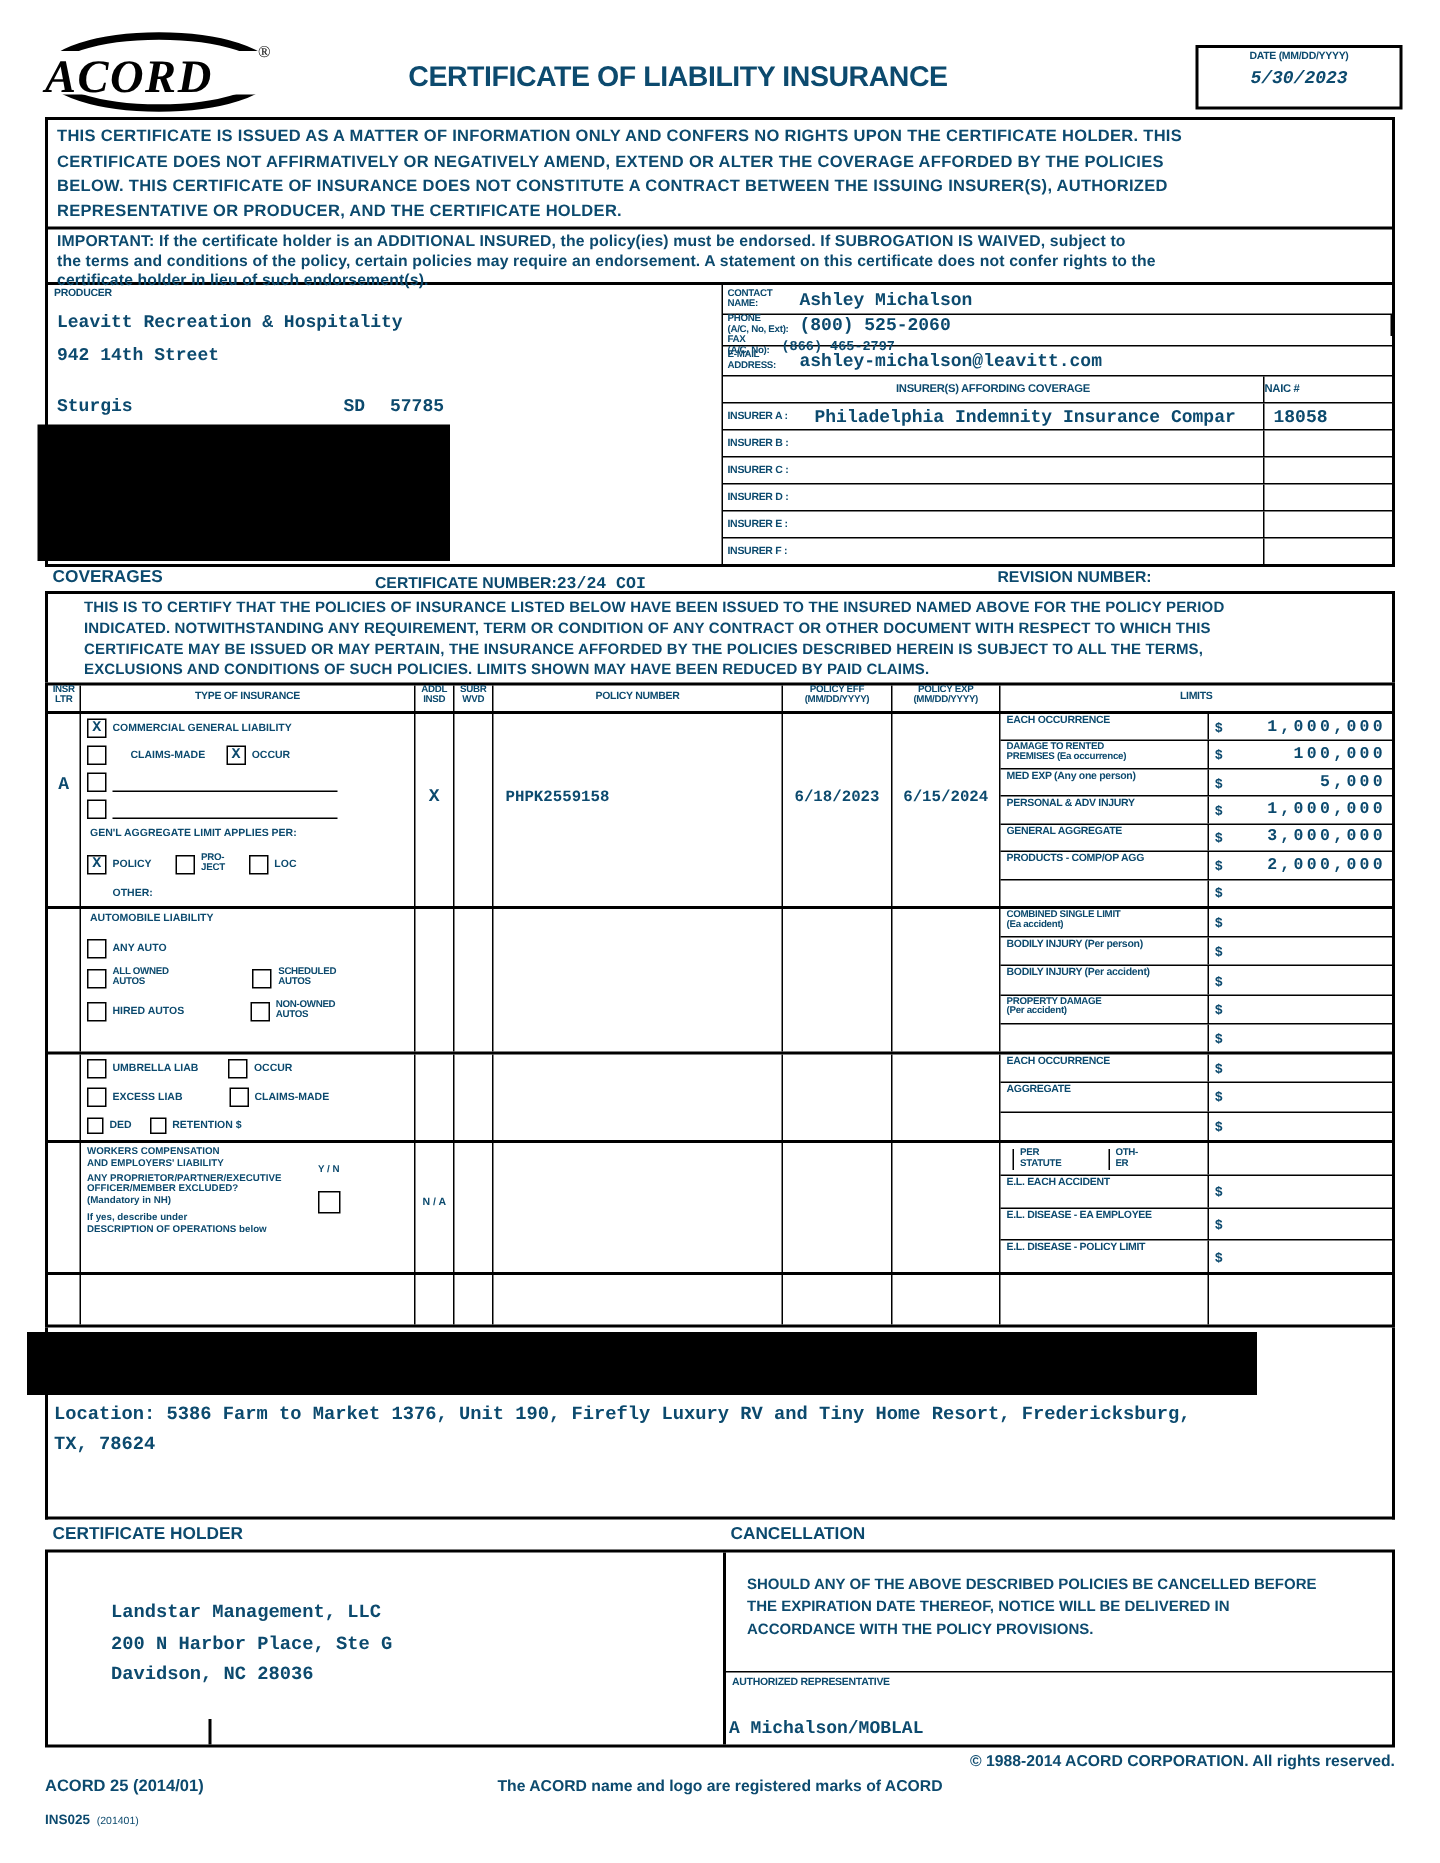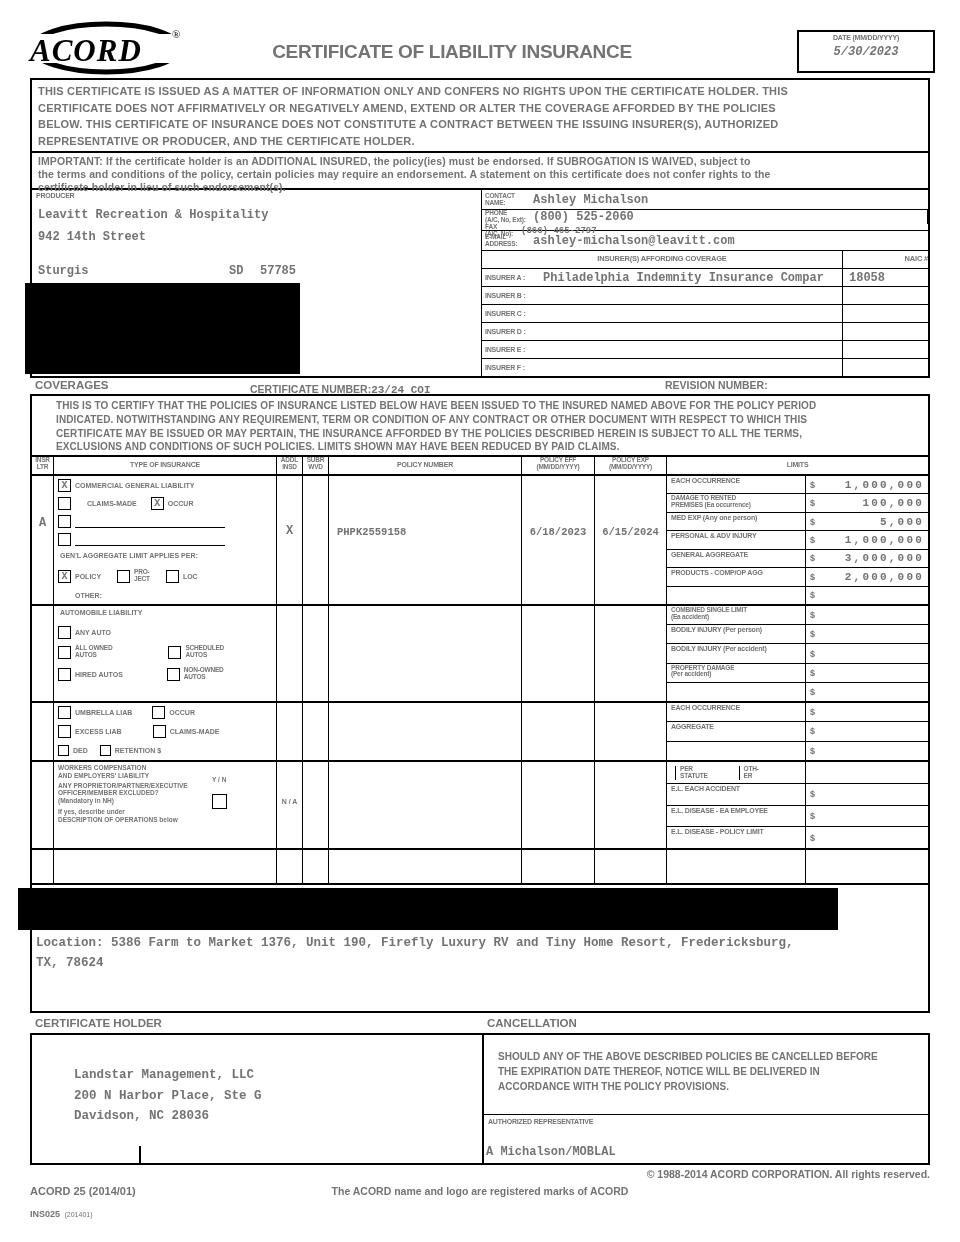--- a/index.html
+++ b/index.html
@@ -1,16 +1,16 @@
 <!DOCTYPE html>
 <html><head>
 <meta charset="utf-8">
 <style>
   html,body{margin:0;padding:0;background:#fff;}
-  .page{position:relative;width:960px;height:1242px;background:#fff;color:#737373;
+  .page{position:relative;width:960px;height:1242px;background:#fff;color:#0c4a6e;
         font-family:"Liberation Sans", sans-serif;overflow:hidden;}
   .abs{position:absolute;}
   .bold{font-weight:bold;}
   .mono{font-family:"Liberation Mono","DejaVu Sans Mono",monospace;font-weight:bold;}
   .lbl{font-size:7px;font-weight:bold;letter-spacing:-0.2px;line-height:1.05;}
   .lbl6{font-size:6.5px;font-weight:bold;letter-spacing:-0.2px;line-height:1.05;}
   .redact{background:#000;}
   .cb{display:inline-block;width:13px;height:13px;border:1px solid #000;box-sizing:border-box;
       text-align:center;font-family:"Liberation Mono",monospace;font-weight:bold;font-size:10px;line-height:11px;flex:none;}
   .cbs{display:inline-block;width:11px;height:11px;border:1px solid #000;box-sizing:border-box;flex:none;}
@@ -108,21 +108,21 @@
         </div>
         <div style="height:19px;border-bottom:1px solid #000;display:flex;align-items:center;">
           <div class="lbl6" style="width:48px;padding-left:3px;">
             <div>E-MAIL</div>
             <div>ADDRESS:</div>
           </div>
           <div class="mono" style="font-size:12px;">ashley-michalson@leavitt.com</div>
         </div>
         <div style="height:17px;border-bottom:1px solid #000;display:flex;">
           <div class="lbl" style="flex:1;text-align:center;padding-top:4px;border-right:1px solid #000;box-sizing:border-box;font-size:7.5px;">INSURER(S) AFFORDING  COVERAGE</div>
-          <div class="lbl" style="width:85px;text-align:right;padding-top:4px;font-size:7.5px;">NAIC #</div>
+          <div class="lbl" style="width:85px;text-align:left;padding-top:4px;font-size:7.5px;">NAIC #</div>
         </div>
         <div style="flex:1;display:flex;flex-direction:column;">
           <div style="flex:1;border-bottom:1px solid #000;display:flex;">
             <div style="flex:1;display:flex;align-items:center;border-right:1px solid #000;box-sizing:border-box;">
               <span class="lbl" style="padding-left:3px;width:58px;">INSURER A :</span>
               <span class="mono" style="font-size:12px;white-space:nowrap;">Philadelphia Indemnity Insurance Compar</span>
             </div>
             <div style="width:85px;display:flex;align-items:center;">
                 <span class="mono" style="font-size:12px;padding-left:6px;">18058</span>
               </div>

